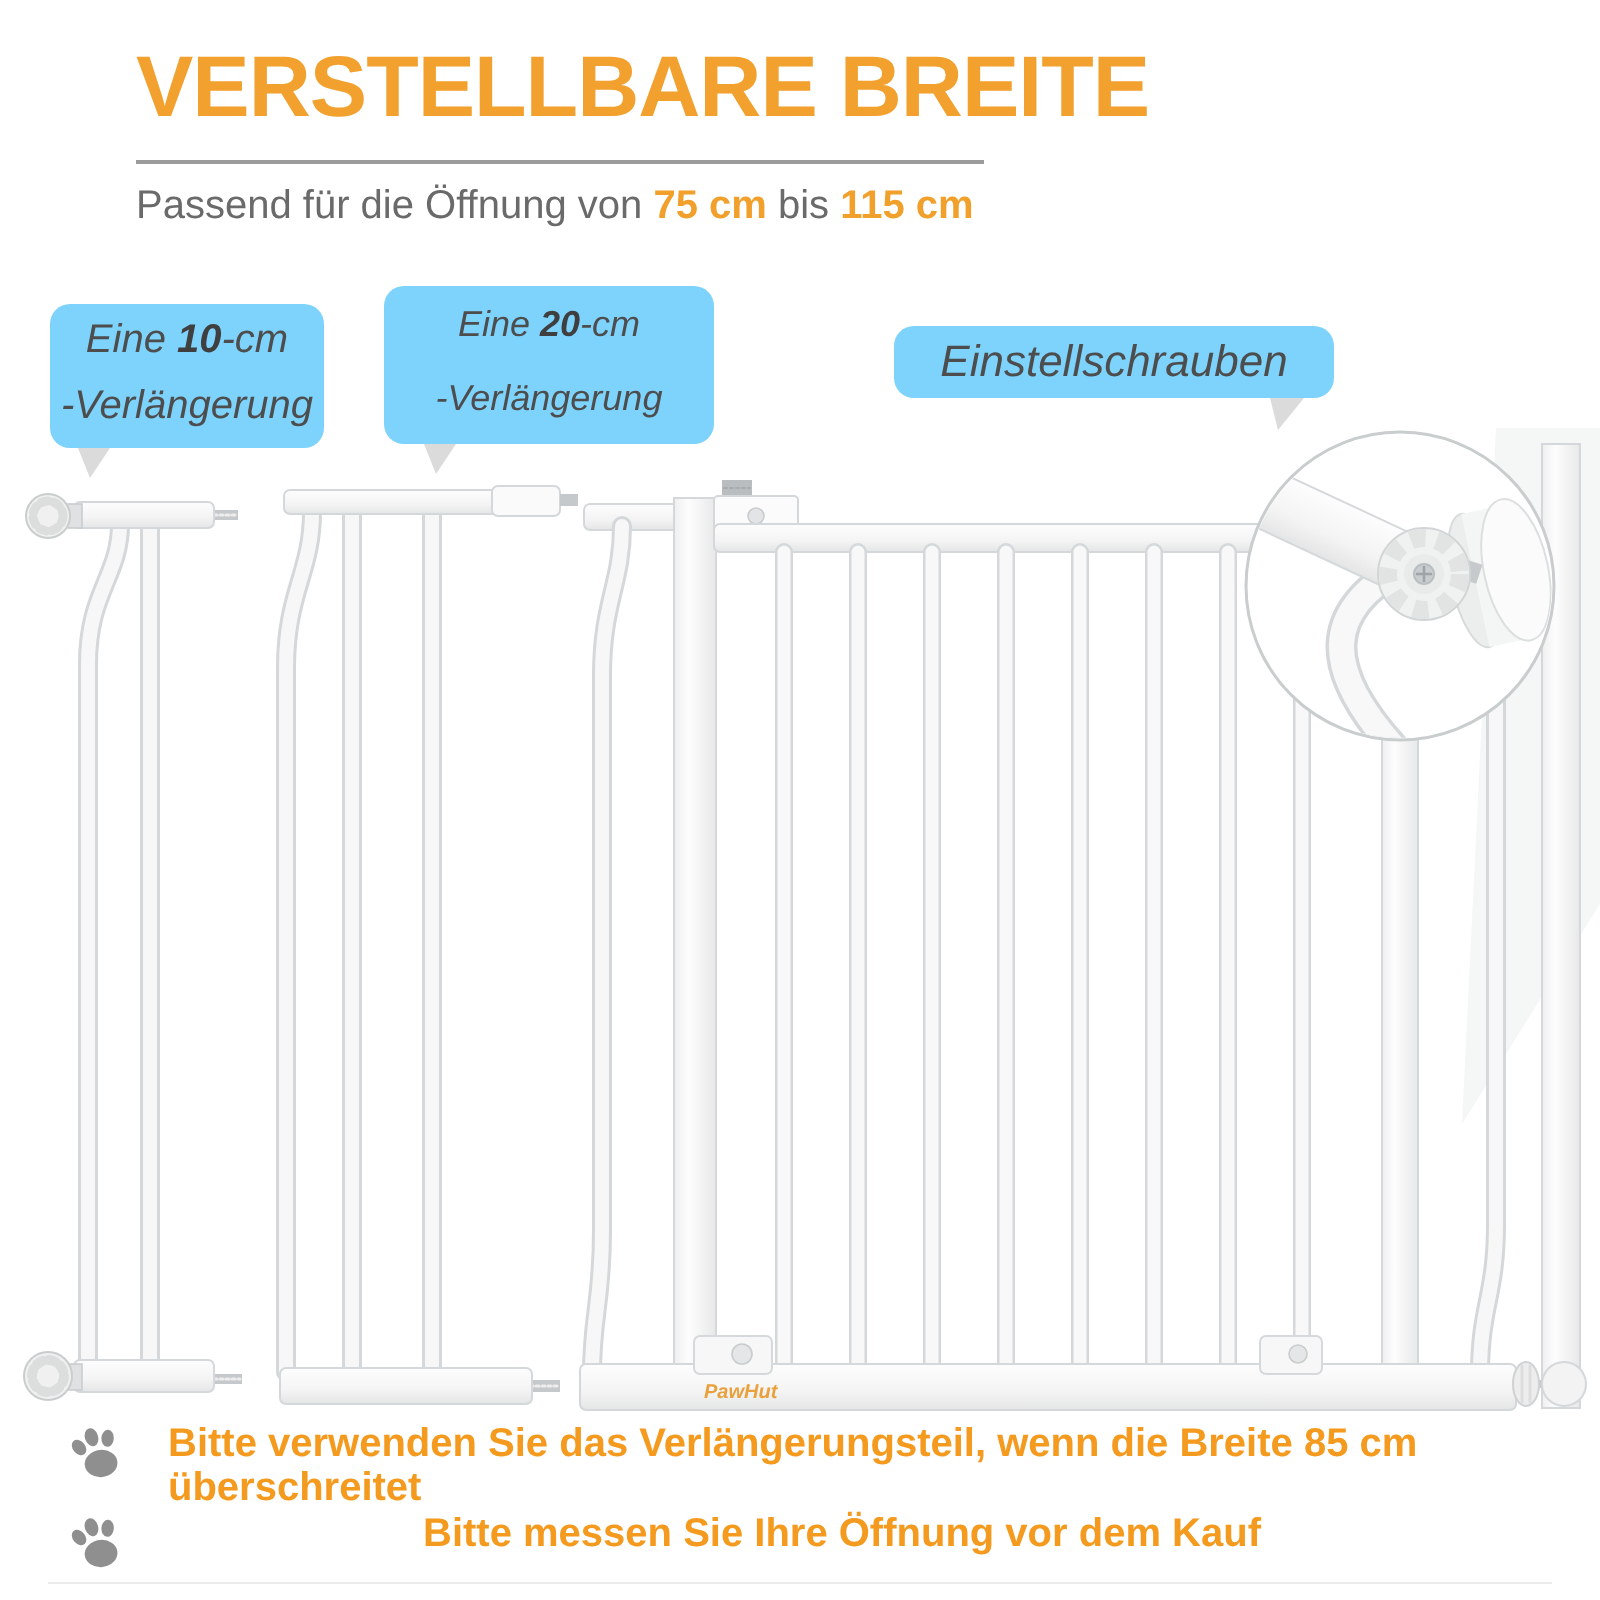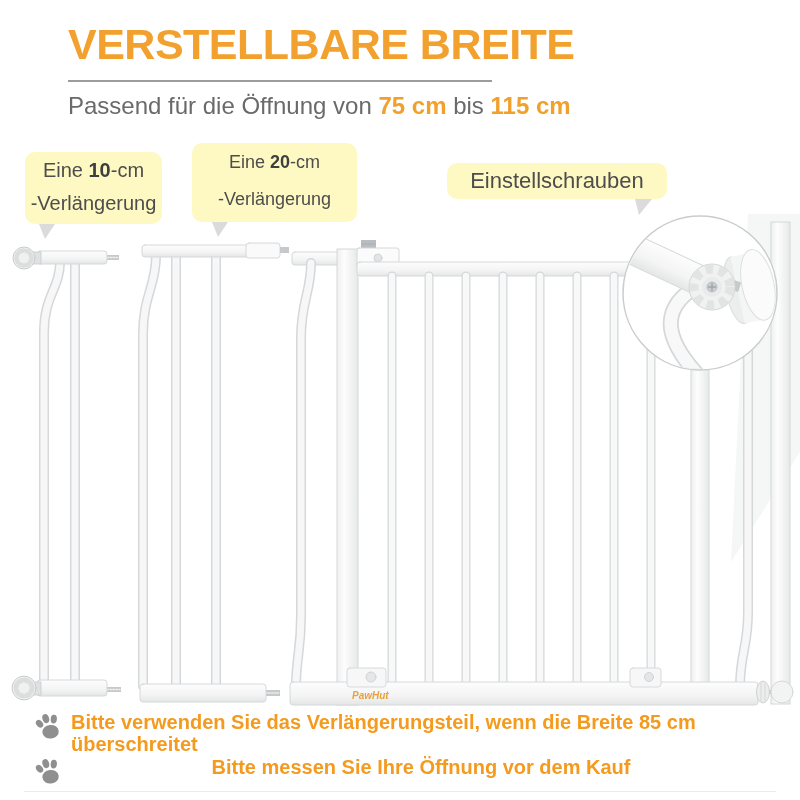--- a/index.html
+++ b/index.html
@@ -2,39 +2,39 @@
 <html><head>
 <meta charset="utf-8">
 <style>
   html,body{margin:0;padding:0;}
   body{width:800px;height:800px;background:#ffffff;font-family:"Liberation Sans",sans-serif;overflow:hidden;}
   .stage{position:relative;width:800px;height:800px;background:#ffffff;}
 
   
   .title{position:absolute;left:68px;top:20px;margin:0;font-size:43px;font-weight:700;letter-spacing:-0.5px;color:#F2A12F;}
   .divider{position:absolute;left:68px;top:80px;width:424px;height:2px;background:#9C9C9C;}
-  .subtitle{position:absolute;left:68px;top:92px;margin:0;font-size:24px;color:#6A6A6A;white-space:nowrap;}
+  .subtitle{position:absolute;left:68px;top:92px;margin:0;font-size:20px;color:#6A6A6A;white-space:nowrap;}
   .subtitle b{color:#F2A02C;font-weight:700;}
 
   
-  .bubble{position:absolute;background:#fef9c3;border-radius:10px;color:#4D4D4D;text-align:center;}
+  .bubble{position:absolute;background:#7dd3fc;border-radius:10px;color:#4D4D4D;text-align:center;font-style:italic;}
   .bubble:after{content:"";position:absolute;top:100%;width:0;height:0;}
   .bubble1{left:25px;top:152px;width:137px;height:70px;font-size:20px;line-height:33px;padding-top:2px;}
   .bubble1:after{left:14px;border-top:15px solid #DBDBDB;border-left:6px solid transparent;border-right:10px solid transparent;}
   .bubble2{left:192px;top:143px;width:165px;height:78px;font-size:18px;line-height:37px;padding-top:1px;}
   .bubble2:after{left:20px;border-top:15px solid #DBDBDB;border-left:6px solid transparent;border-right:10px solid transparent;}
   .bubble3{left:447px;top:163px;width:220px;height:36px;font-size:22px;line-height:36px;}
   .bubble3:after{left:188px;border-top:16px solid #DBDBDB;border-left:4px solid transparent;border-right:13px solid transparent;}
   .bubble b{font-weight:700;color:#3F3F3F;}
 
   
   .note{position:absolute;left:33px;display:flex;align-items:flex-start;}
   .note .pawbox{width:32px;height:32px;flex:0 0 32px;margin-right:6px;}
   .note .txt{color:#F49A1E;font-weight:700;font-size:20px;line-height:22px;}
-  .note1{top:711px;} .note1 .txt{width:650px;}
+  .note1{top:711px;gap:13px;} .note1 .txt{width:650px;}
   .note2{top:756px;text-align:center;} .note2 .txt{width:700px;}
 
   .hairline{position:absolute;left:24px;top:791px;width:752px;height:1px;background:#ECECEC;}
 
   svg.art{position:absolute;left:0;top:0;}
 </style>
 </head>
 <body>
 
 <div class="stage">

